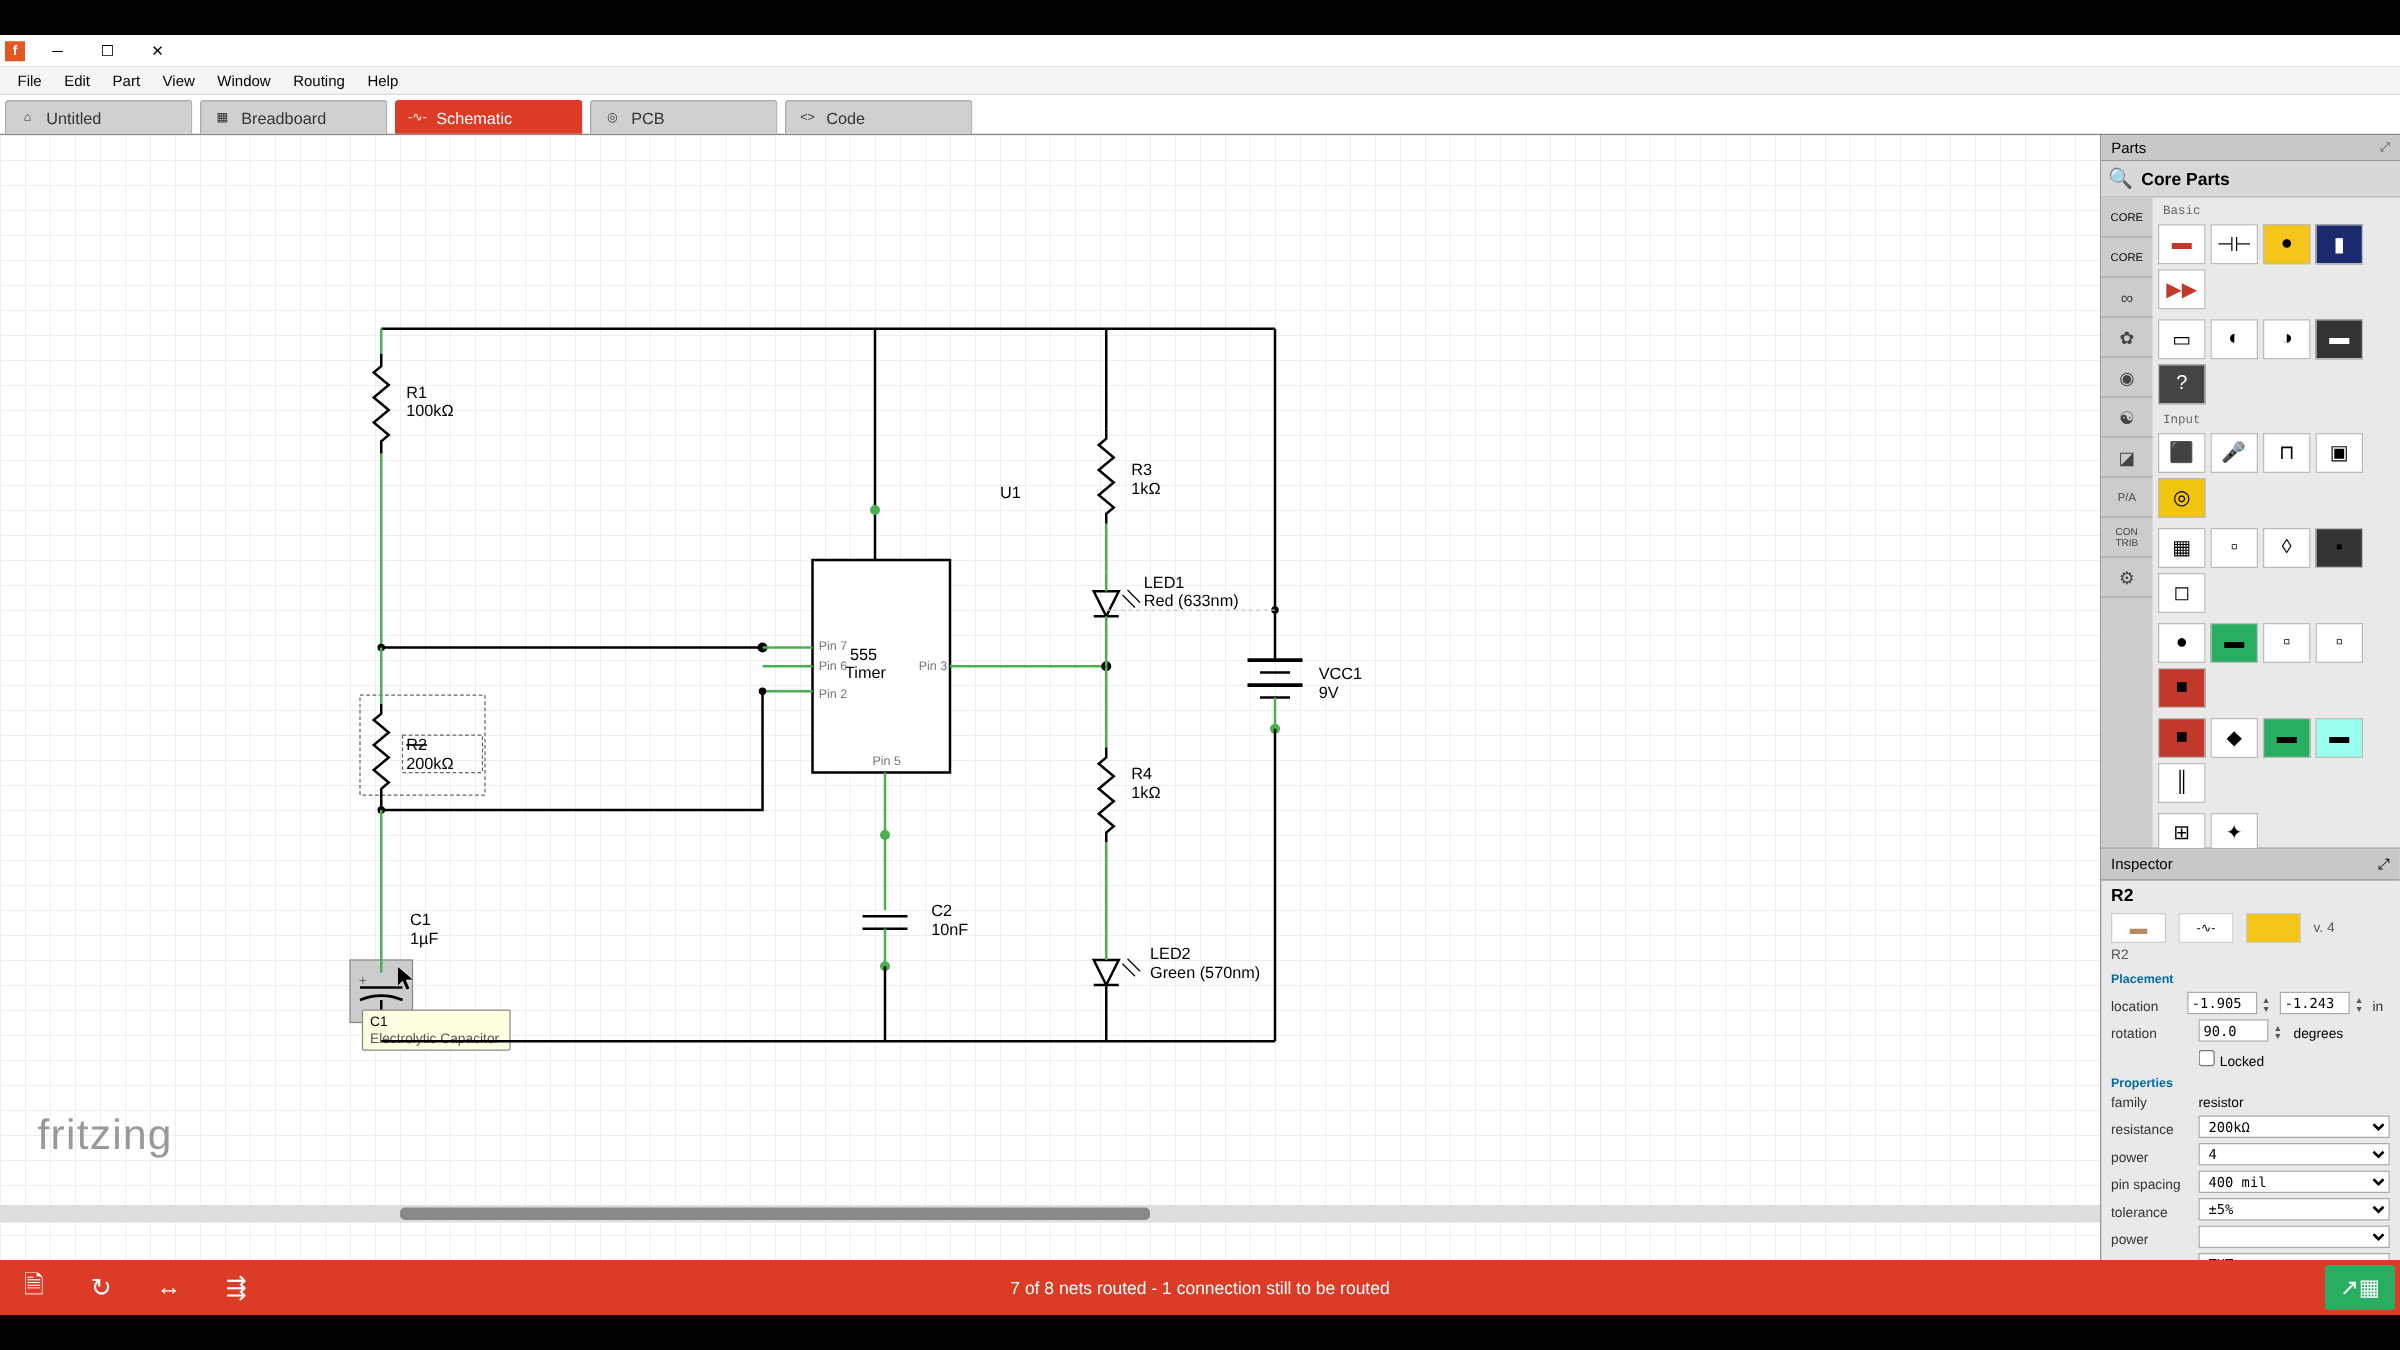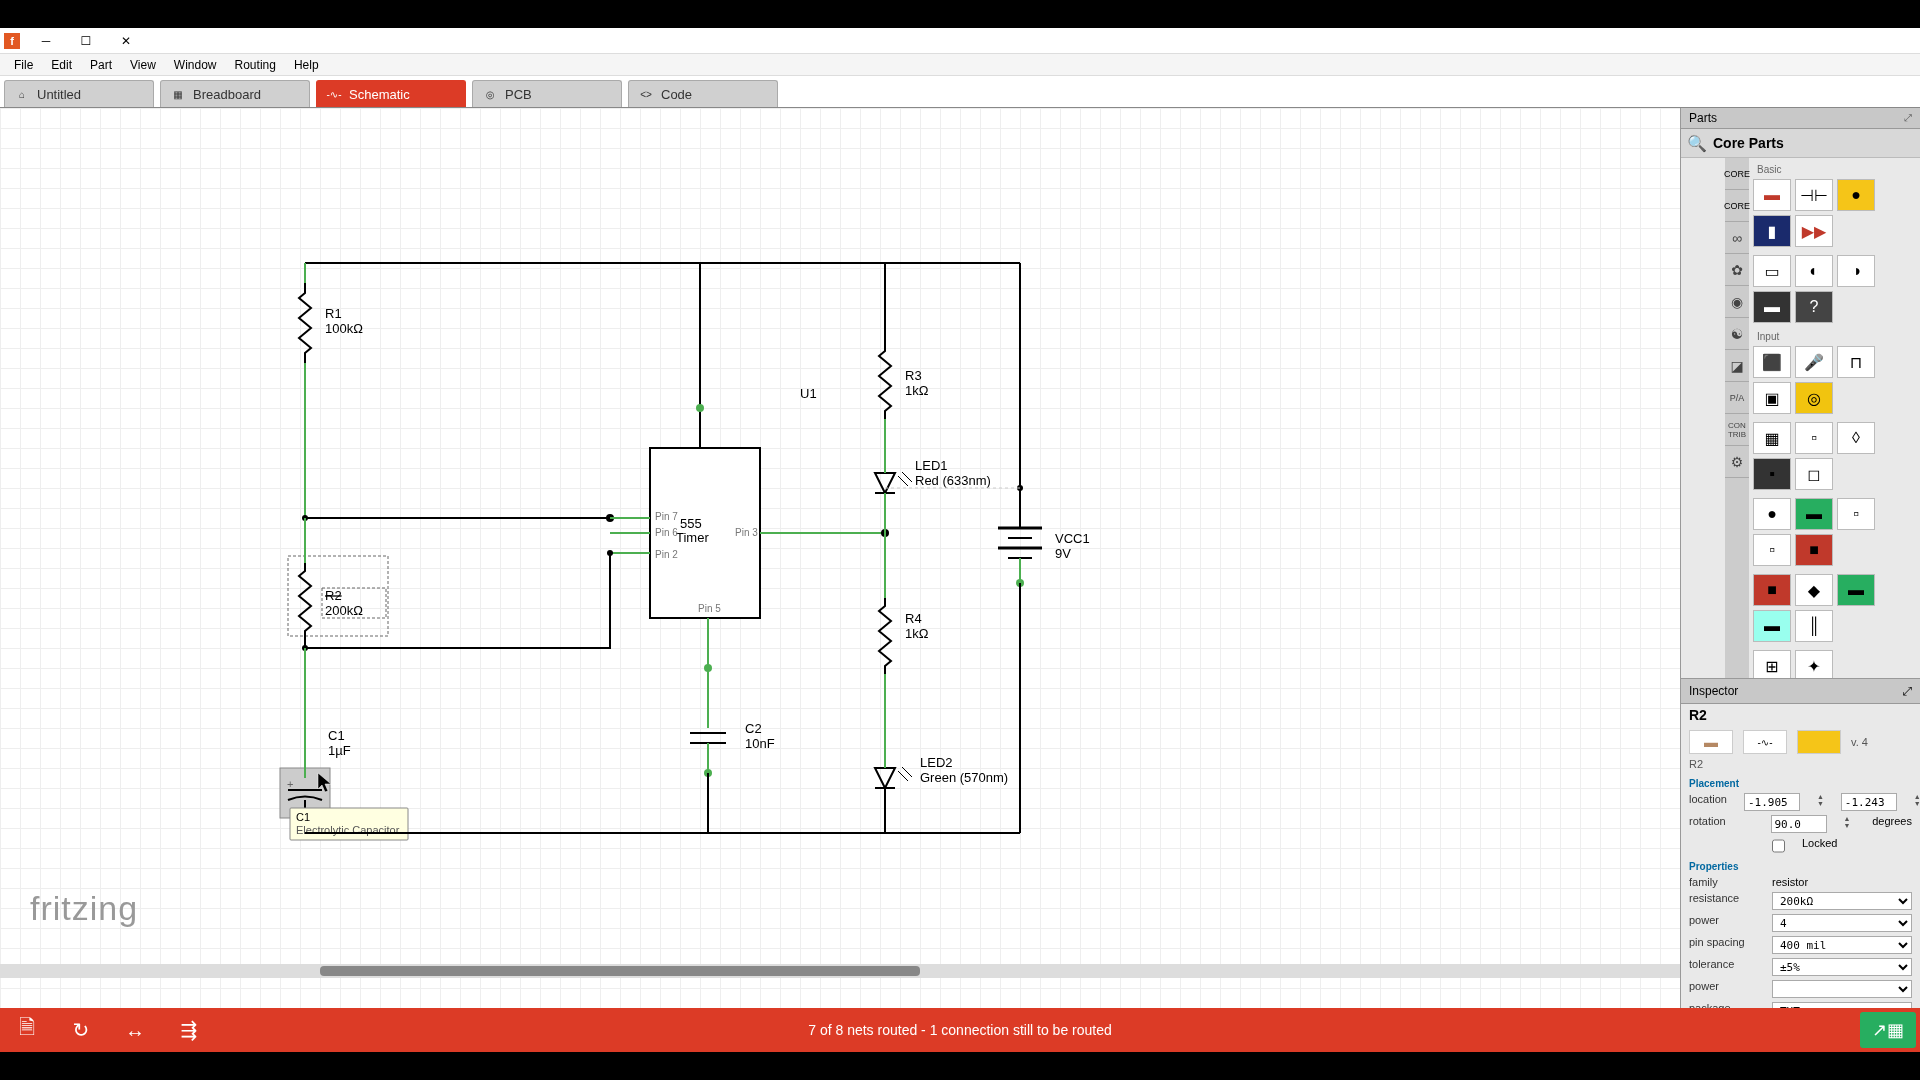--- a/index.html
+++ b/index.html
@@ -49,37 +49,37 @@
   .sel-fill { fill: #ccc; stroke: #888; }
 
   
   .sidepanel { width: 240px; display: flex; flex-direction: column; border-left: 1px solid #999; background: #e9e9e9; }
   .panel-title { background: #c8c8c8; font-size: 12px; padding: 3px 8px; border-bottom: 1px solid #999; display:flex; align-items:center; justify-content:space-between;}
   .panel-title .expand { font-size: 10px; color:#555; }
   .parts-hdr { display:flex; align-items:center; gap:6px; padding:4px 6px; background:#d8d8d8; border-bottom:1px solid #bbb; }
   .parts-hdr .search { width:20px; height:20px; display:flex; align-items:center; justify-content:center; color:#555;}
   .parts-hdr .bin { font-weight:bold; font-size:14px; }
   .parts-body { flex:0 0 auto; display:flex; height: 520px; }
-  .bintabs { width:24px; background:#ccc; display:flex; flex-direction:column; font-size:9px;margin-left:44px; }
+  .bintabs { width:41px; background:#ccc; display:flex; flex-direction:column; font-size:9px; }
   .bintab { height:32px; display:flex; align-items:center; justify-content:center; border-bottom:1px solid #aaa; cursor:pointer; writing-mode: horizontal-tb; }
   .bintab.icon { font-size:14px; color:#444; }
   .partgrid { flex:1; overflow:auto; padding:4px; }
-  .partsection { font-size:10px; color:#666; padding:2px 4px; }
+  .partsection { font-size:10px; color:#666; padding:2px 4px;font-family:Liberation Mono, monospace; }
   .partrow { display:flex; flex-wrap:wrap; gap:4px; padding:2px 0 6px 0;}
   .part { width:38px; height:32px; background:#fff; border:1px solid #bbb; display:flex; align-items:center; justify-content:center; font-size:16px; cursor:grab;}
 
   
   .inspector { flex:1; display:flex; flex-direction:column; border-top:1px solid #999; overflow:auto; font-size:12px;}
   .ins-hdr { background:#c8c8c8; padding:5px 8px; font-size:12px; border-bottom:1px solid #999; display:flex; justify-content:space-between;}
   .ins-name { font-weight:bold; padding:3px 8px; font-size:14px; }
   .ins-preview { display:flex; align-items:center; gap:10px; padding:4px 8px; }
   .ins-preview .chip { width:44px; height:24px; background:#fff; border:1px solid #ccc; display:flex; align-items:center; justify-content:center; font-size:10px;}
   .ins-sub { font-size:11px; color:#555; padding:0 8px 4px 8px; }
   .ins-section { color:#0369a1; font-weight:bold; font-size:10px; padding:4px 8px 2px 8px; }
-  .prop { display:flex; align-items:flex-start; padding:2px 8px; gap:17px;}
+  .prop { display:flex; align-items:flex-end; padding:2px 8px; gap:4px;}
   .prop .k { width:66px; font-size:11px; color:#333; }
   .prop input, .prop select { flex:1; font-size:11px; height:18px; border:1px solid #aaa; background:#fff; padding:0 3px; font-family: monospace;}
   .prop .unit { font-size:11px; color:#333; width:16px;}
   .prop .spin { width:12px; display:flex; flex-direction:column; font-size:7px; line-height:7px; color:#555;}
   .prop.loc input { width:56px; flex:0 0 auto;}
 
   
   .bottombar { height: 44px; background: #dc3b26; color:#fff; display:flex; align-items:center; font-size:14px; position:relative; }
   .bottombar .btn { width:54px; height:44px; display:flex; align-items:center; justify-content:center; font-size:20px; cursor:pointer; }
   .bottombar .status { position:absolute; left:50%; transform:translateX(-50%); }

